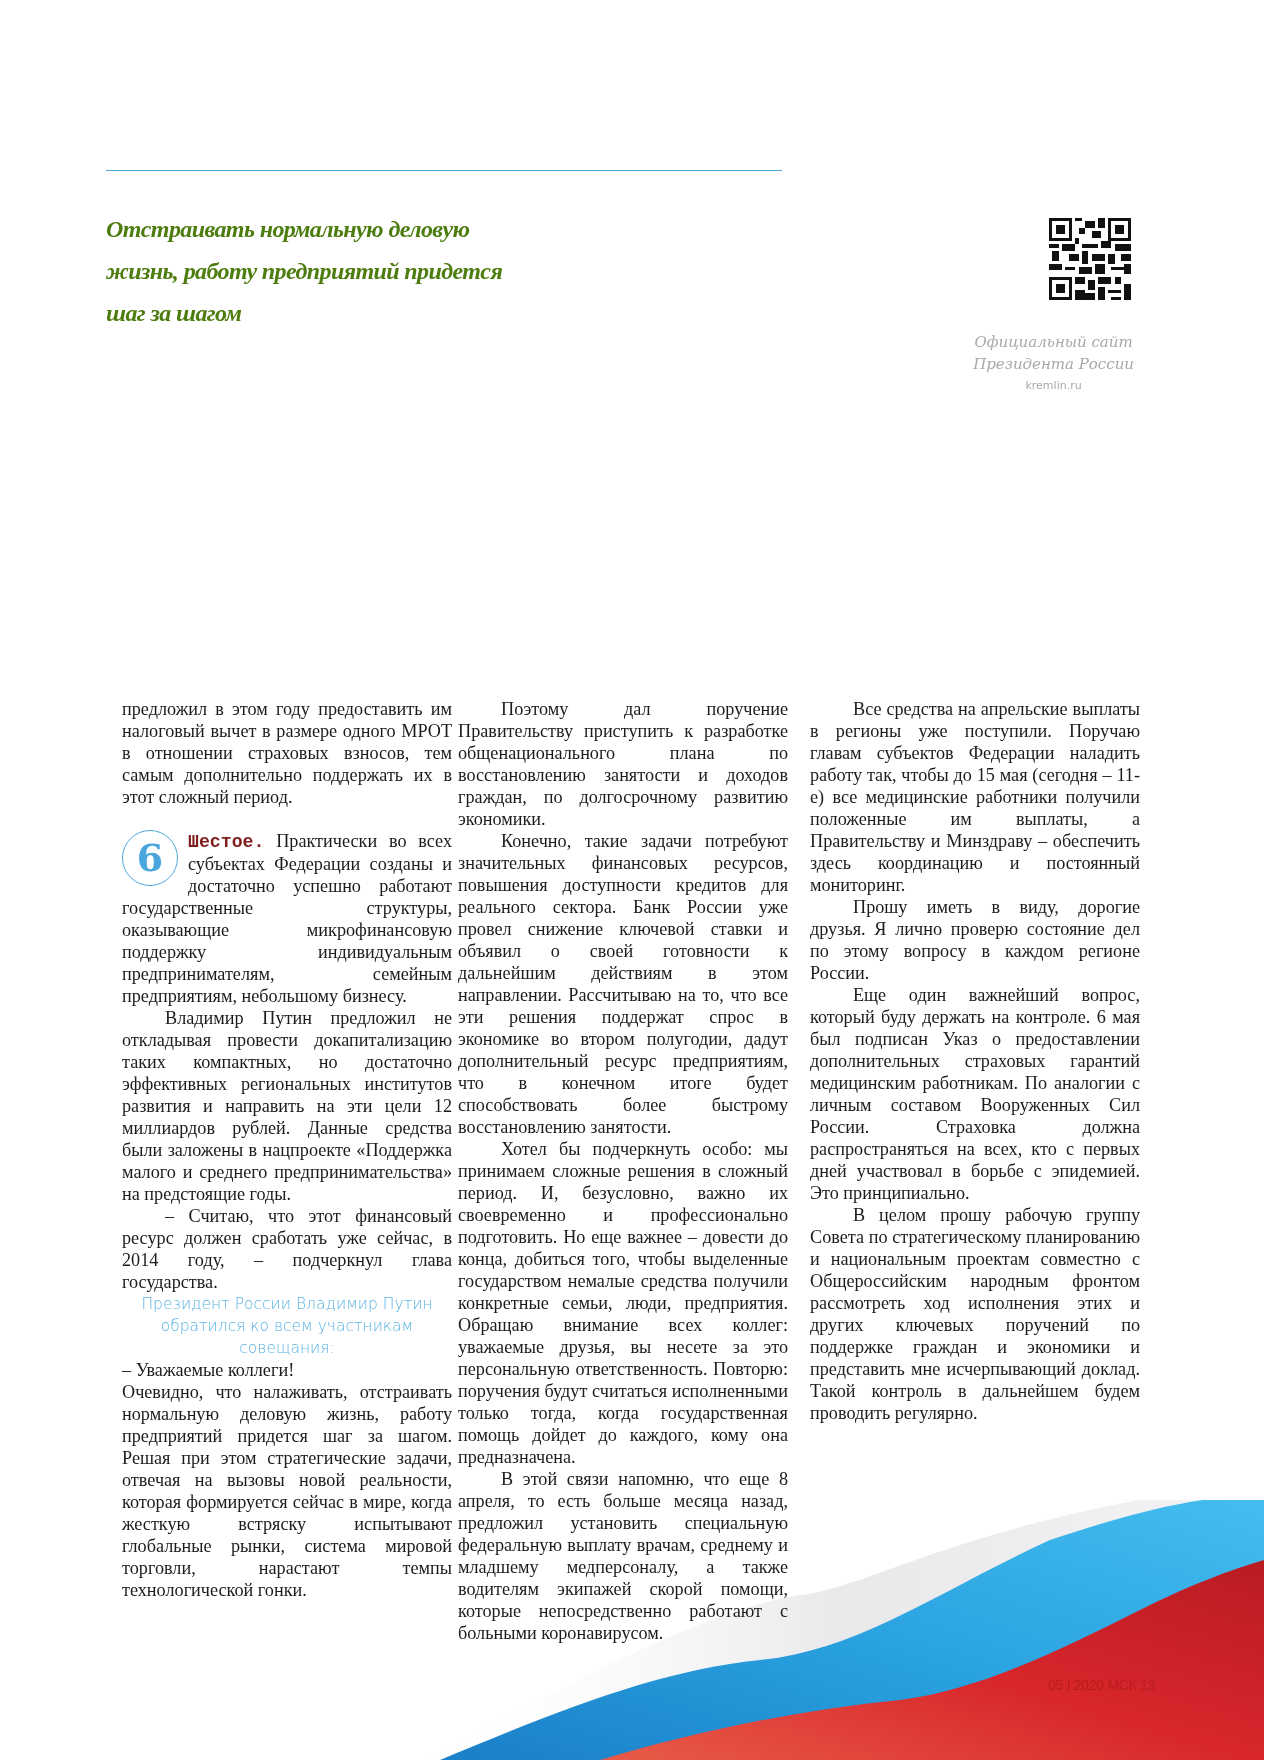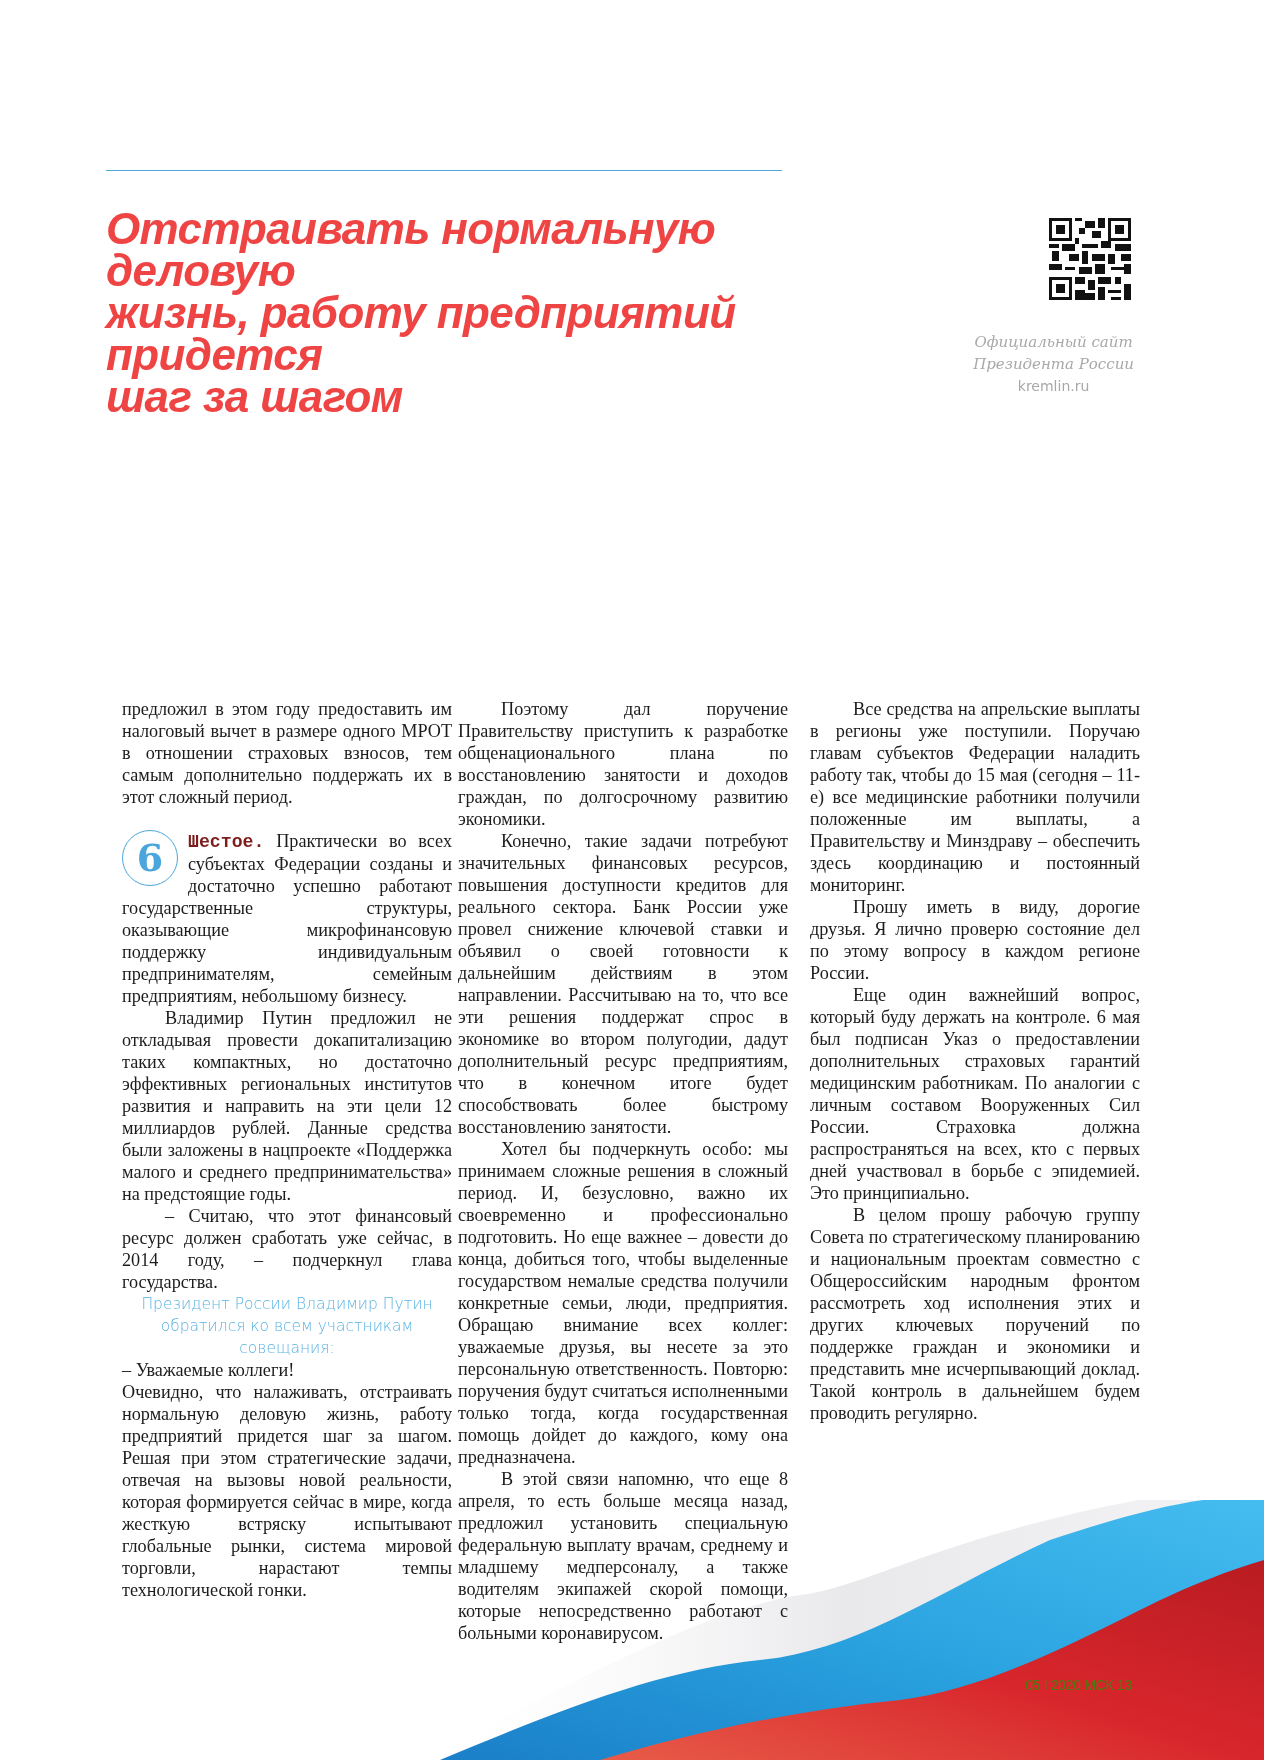--- a/index.html
+++ b/index.html
@@ -3,33 +3,33 @@
 <meta charset="utf-8">
 <style>
   * { box-sizing: border-box; margin: 0; padding: 0; }
   html, body { width: 1264px; height: 1760px; background: #ffffff; overflow: hidden; }
   body { position: relative; font-family: "DejaVu Serif", "Liberation Serif", serif; color: #1a1a1a; }
 
   .top-rule { position: absolute; left: 106px; top: 170px; width: 676px; height: 1px; background: #4ea8d8; }
 
   .headline {
     position: absolute; left: 106px; top: 208px; width: 700px;
-    font-family: Liberation Sans, sans-serif;
-    font-style: italic; font-size: 44px; line-height: 42px; color: #ef4444;
+    font-family: Liberation Serif, serif;
+    font-style: italic; font-size: 24px; line-height: 42px; color: #4d7c0f;
     letter-spacing: -0.6px; white-space: pre-line;
   }
 
   .qr-block { position: absolute; left: 1049px; top: 218px; width: 82px; height: 82px; }
   .qr-block svg { width: 82px; height: 82px; display: block; }
 
   .qr-caption {
     position: absolute; right: 130px; top: 331px; text-align: center;
     font-style: italic; font-size: 15px; line-height: 22px; color: #a8a8a8;
   }
-  .qr-caption .url { font-style: normal; font-family: "DejaVu Sans", "Liberation Sans", sans-serif; font-size: 14px; }
+  .qr-caption .url { font-style: normal; font-family: "DejaVu Sans", "Liberation Sans", sans-serif; font-size: 11px; }
 
   .column {
     position: absolute; top: 698px; width: 330px;
     font-family: "Liberation Serif", "DejaVu Serif", serif;
     font-size: 18.2px; line-height: 22px; text-align: justify; color: #1c1c1c;
   }
   .col-1 { left: 122px; }
   .col-2 { left: 458px; }
   .col-3 { left: 810px; }
   .column p { text-indent: 0; margin: 0; hyphens: manual; }
@@ -50,22 +50,22 @@
     font-size: 15.5px; line-height: 22px; color: #5ab2e2; text-align: center;
   }
 
   .end-mark { display: inline-block; width: 9px; height: 9px; background: #ffffff; float: right; margin-top: 7px; }
 
   .flag-wave { position: absolute; left: 0; top: 1500px; width: 1264px; height: 260px; z-index: 0; }
   .column, .headline, .qr-block, .qr-caption { z-index: 1; }
   .col-3 { z-index: 2; }
 
   .footer-folio {
-    position: absolute; right: 132px; top: 1677px; z-index: 3;
-    font-family: "Liberation Sans", "DejaVu Sans", sans-serif; font-size: 14px; color: #4d7c0f;
+    position: absolute; right: 109px; top: 1677px; z-index: 3;
+    font-family: "Liberation Sans", "DejaVu Sans", sans-serif; font-size: 14px; color: #b91c1c;
     letter-spacing: -0.3px;
   }
 </style>
 </head>
 <body>
 
 <div class="top-rule"></div>
 
 <h1 class="headline">Отстраивать нормальную деловую
 жизнь, работу предприятий придется

